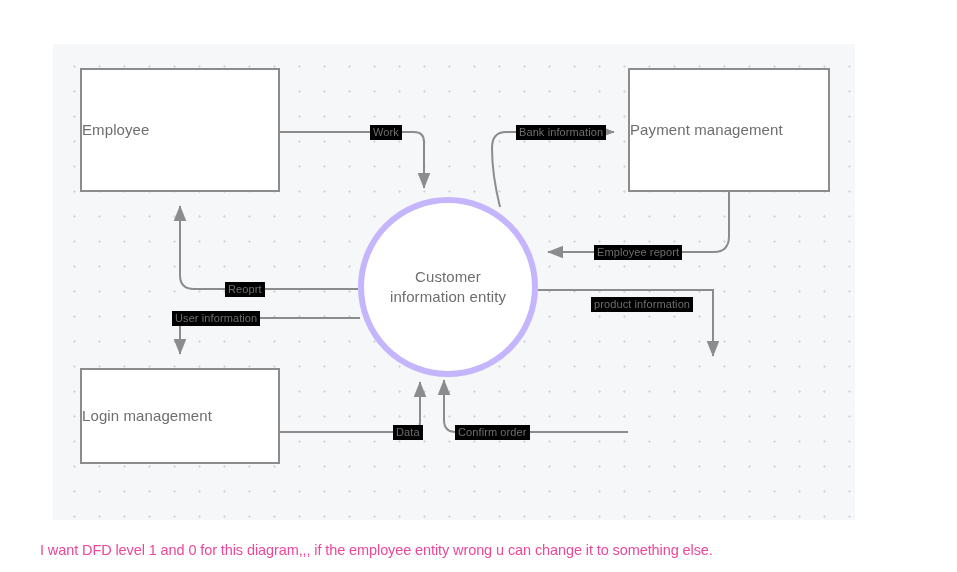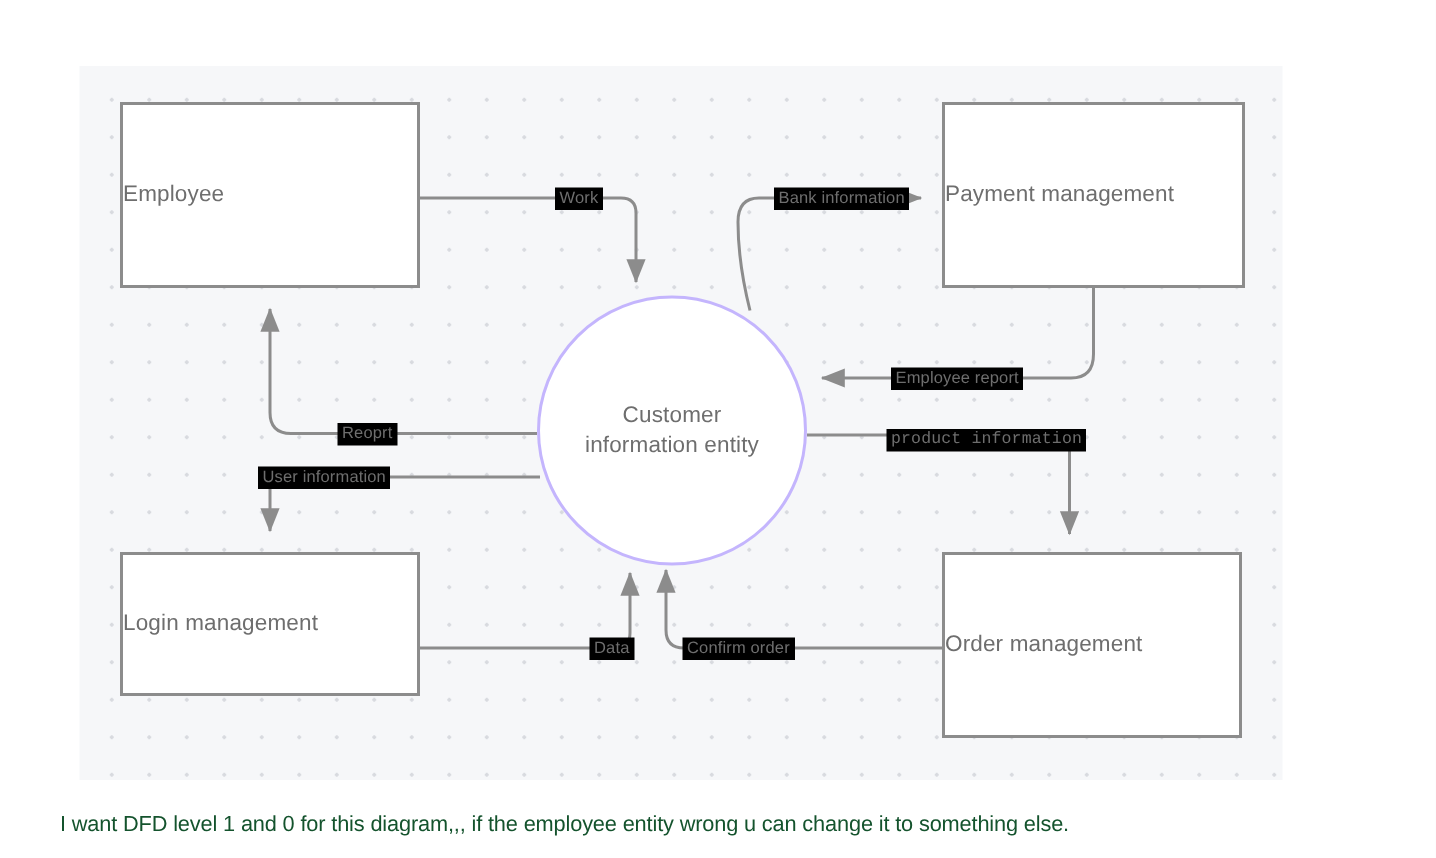--- a/index.html
+++ b/index.html
@@ -47,21 +47,21 @@
   .node-box .node-label {
     font-size: 15px;
     color: #6e6e6e;
     text-align: center;
     line-height: 1.25;
     letter-spacing: 0.1px;
   }
   .node-circle {
     position: absolute;
     background: #ffffff;
-    border: 2px solid #c4b5fd;
+    border: 6px solid #c4b5fd;
     border-radius: 50%;
     box-sizing: border-box;
     display: flex;
     align-items: center;
     justify-content: center;
   }
   .node-circle .node-label {
     font-size: 15px;
     color: #6e6e6e;
     text-align: center;
@@ -78,21 +78,21 @@
     line-height: 1;
     padding: 2px 3px;
     letter-spacing: 0.1px;
   }
   #caption {
     position: absolute;
     left: 40px;
     top: 540px;
     width: 890px;
     font-size: 14.5px;
-    color: #14532d;
+    color: #ec4899;
     line-height: 1.4;
     letter-spacing: -0.1px;
   }
 </style>
 </head>
 <body>
 
 <div id="page">
 
   <div id="canvas"></div>
@@ -135,31 +135,28 @@
     <span class="node-label">
       <span>Customer</span><br>
       <span>information entity</span>
     </span>
   </div>
 
   <div class="node-box" style="left:80px; top:368px; width:200px; height:96px;">
     <span class="node-label">Login management</span>
   </div>
 
-  <div class="node-box" style="left:628px; top:368px; width:200px; height:124px;">
-    <span class="node-label">Order management</span>
-  </div>
 
   <div class="edge-label" style="left:370px; top:125px;">Work</div>
 
   <div class="edge-label" style="left:476px; top:125px;margin-left:40px;">Bank information</div>
 
   <div class="edge-label" style="left:594px; top:245px;">Employee report</div>
 
-  <div class="edge-label" style="left:591px; top:286px;font-family:Liberation Mono, monospace;">product information</div>
+  <div class="edge-label" style="left:591px; top:297px;">product information</div>
 
   <div class="edge-label" style="left:193px; top:282px;margin-left:32px;">Reoprt</div>
 
   <div class="edge-label" style="left:172px; top:311px;">User information</div>
 
   <div class="edge-label" style="left:352px; top:425px;margin-left:41px;">Data</div>
 
   <div class="edge-label" style="left:455px; top:425px;text-align:right;">Confirm order</div>
 
   <div id="caption">I want DFD level 1 and 0 for this diagram,,, if the employee entity wrong u can change it to something else.</div>

